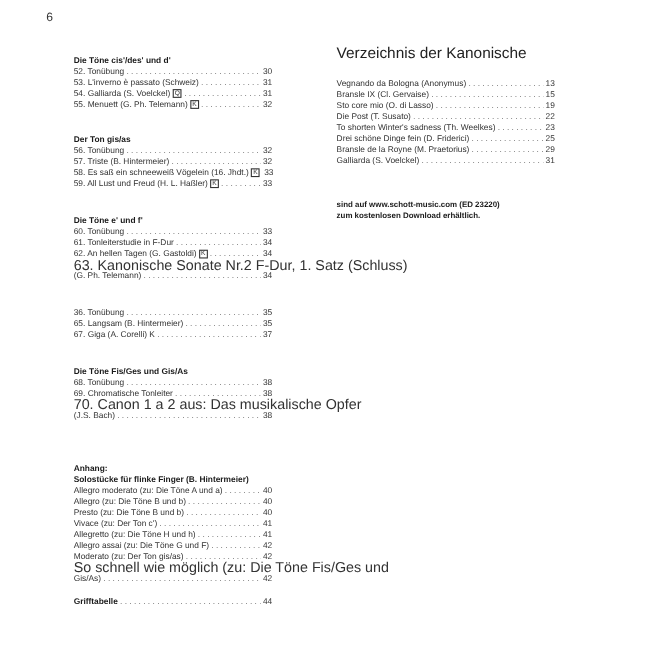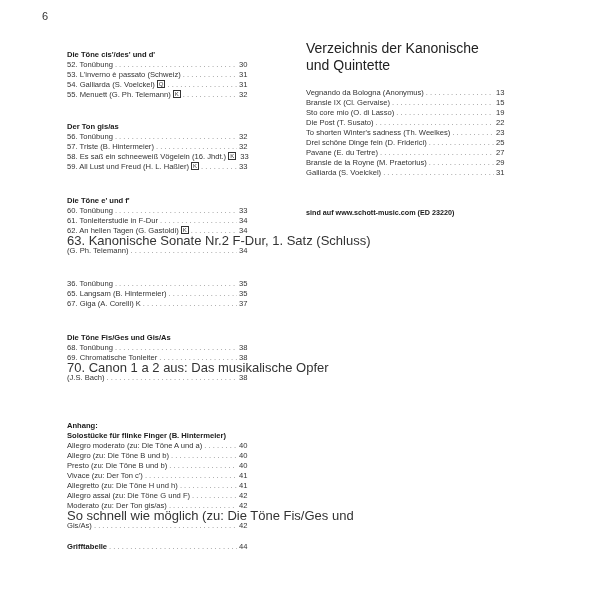--- a/index.html
+++ b/index.html
@@ -201,21 +201,20 @@
   <div class="entry grifftabelle">
       <span class="txt">Grifftabelle</span>
       <span class="dots"></span>
       <span class="pg">44</span>
     </div>
 </div>
 
 <div class="col-right">
   <div class="r-title">
     <div>Verzeichnis der Kanonische</div>
-    <div>und Quintette</div>
   </div>
   <div class="r-list">
     <div class="entry">
         <span class="txt">Vegnando da Bologna (Anonymus)</span>
         <span class="dots"></span>
         <span class="pg">13</span>
       </div>
     <div class="entry">
         <span class="txt">Bransle IX (Cl. Gervaise)</span>
         <span class="dots"></span>
@@ -233,33 +232,29 @@
       </div>
     <div class="entry">
         <span class="txt">To shorten Winter's sadness (Th. Weelkes)</span>
         <span class="dots"></span>
         <span class="pg">23</span>
       </div>
     <div class="entry">
         <span class="txt">Drei schöne Dinge fein (D. Friderici)</span>
         <span class="dots"></span>
         <span class="pg">25</span>
-      </div>
-    <div class="entry">
-        <span class="txt">Pavane (E. du Tertre)</span>
-        <span class="dots"></span>
-        <span class="pg">27</span>
       </div>
     <div class="entry">
         <span class="txt">Bransle de la Royne (M. Praetorius)</span>
         <span class="dots"></span>
         <span class="pg">29</span>
       </div>
     <div class="entry">
         <span class="txt">Galliarda (S. Voelckel)</span>
         <span class="dots"></span>
         <span class="pg">31</span>
       </div>
   </div>
   <div class="r-note">
     <div>sind auf www.schott-music.com (ED 23220)</div>
+    <div>zum kostenlosen Download erhältlich.</div>
   </div>
 </div>
 
 </body></html>

